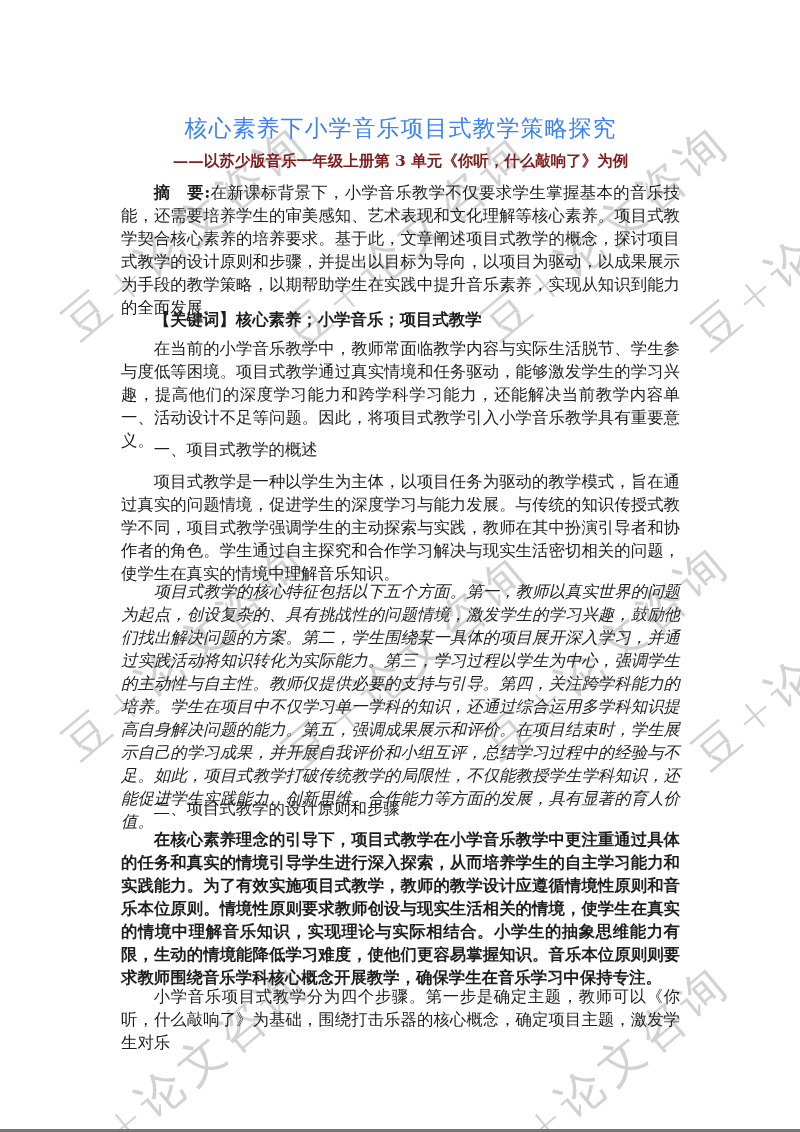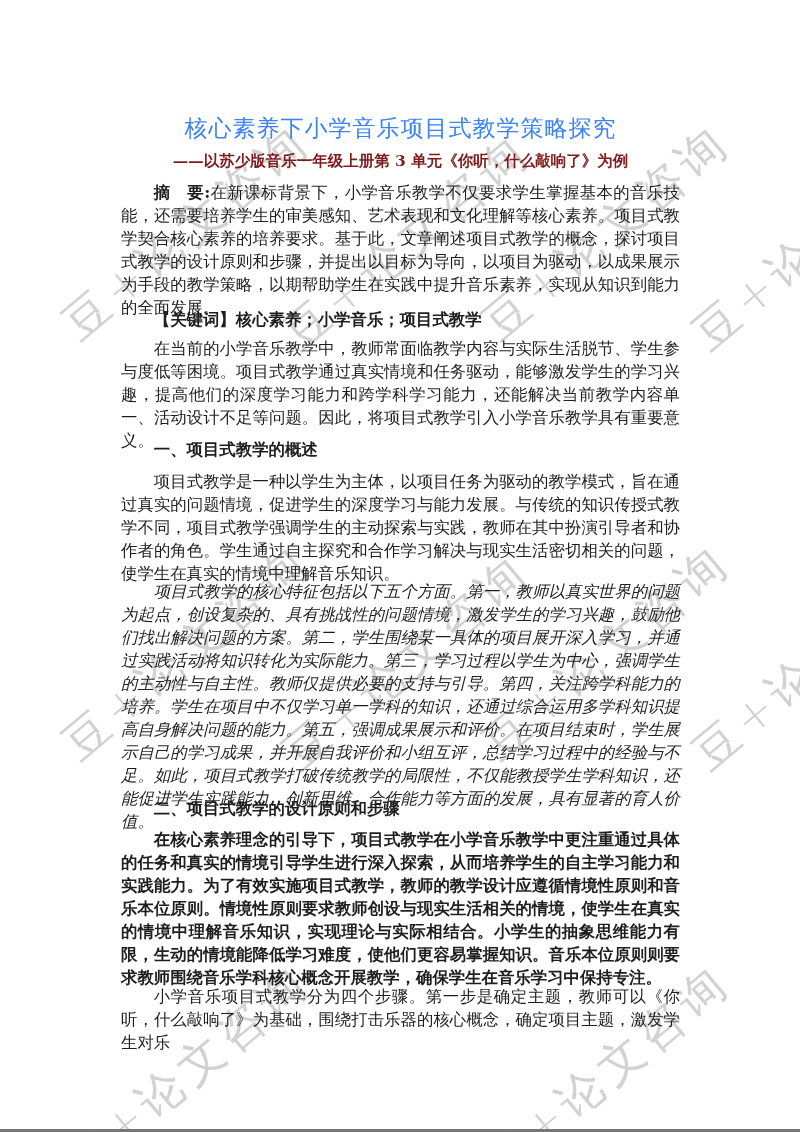--- a/index.html
+++ b/index.html
@@ -9,21 +9,21 @@
   .watermark-layer { position:absolute; left:0; top:0; width:800px; height:1132px; pointer-events:none; z-index:0; }
   .wm { position:absolute; font-family:"DejaVu Sans","Liberation Sans",sans-serif; font-size:46px; color:#d2d2d2;
         transform:rotate(-40deg); transform-origin:left center; white-space:nowrap; letter-spacing:6px; font-weight:300; }
   .content { position:absolute; left:121px; top:0; width:559px; z-index:1; }
   .title { position:absolute; left:0; width:559px; top:113px; text-align:center; font-size:23px; letter-spacing:1px; color:#3b82f6; }
   .subtitle { position:absolute; left:0; width:559px; top:151px; text-align:center; font-size:15.5px; font-weight:bold; color:#7f1d1d; }
   .body-block { position:absolute; left:0; width:559px; font-size:16.4px; line-height:23px; text-align:justify; text-align-last:left; }
   .indent { text-indent:2em; }
   .kw-label { font-weight:bold; }
   .abstract-label { font-weight:bold; }
-  .heading { position:absolute; left:0; width:559px; font-size:16.4px; font-weight:bold; line-height:23px; text-indent:2em; }
+  .heading { position:absolute; left:0; width:559px; font-size:16.4px; font-weight:normal; line-height:23px; text-indent:2em; }
   .bottom-rule { position:absolute; left:0; width:800px; top:1129px; height:3px; background:#777; z-index:2; }
 </style>
 </head>
 <body>
 
 <div class="page">
 
   <div class="watermark-layer">
     <div class="wm" style="left:70px; top:300px;">豆+论文咨询</div>
     <div class="wm" style="left:490px; top:300px;">豆+论文咨询</div>

